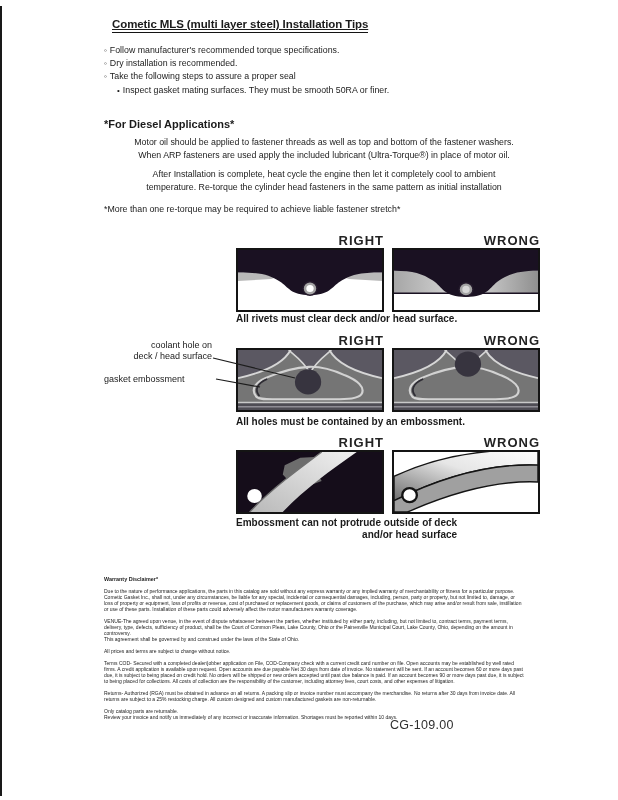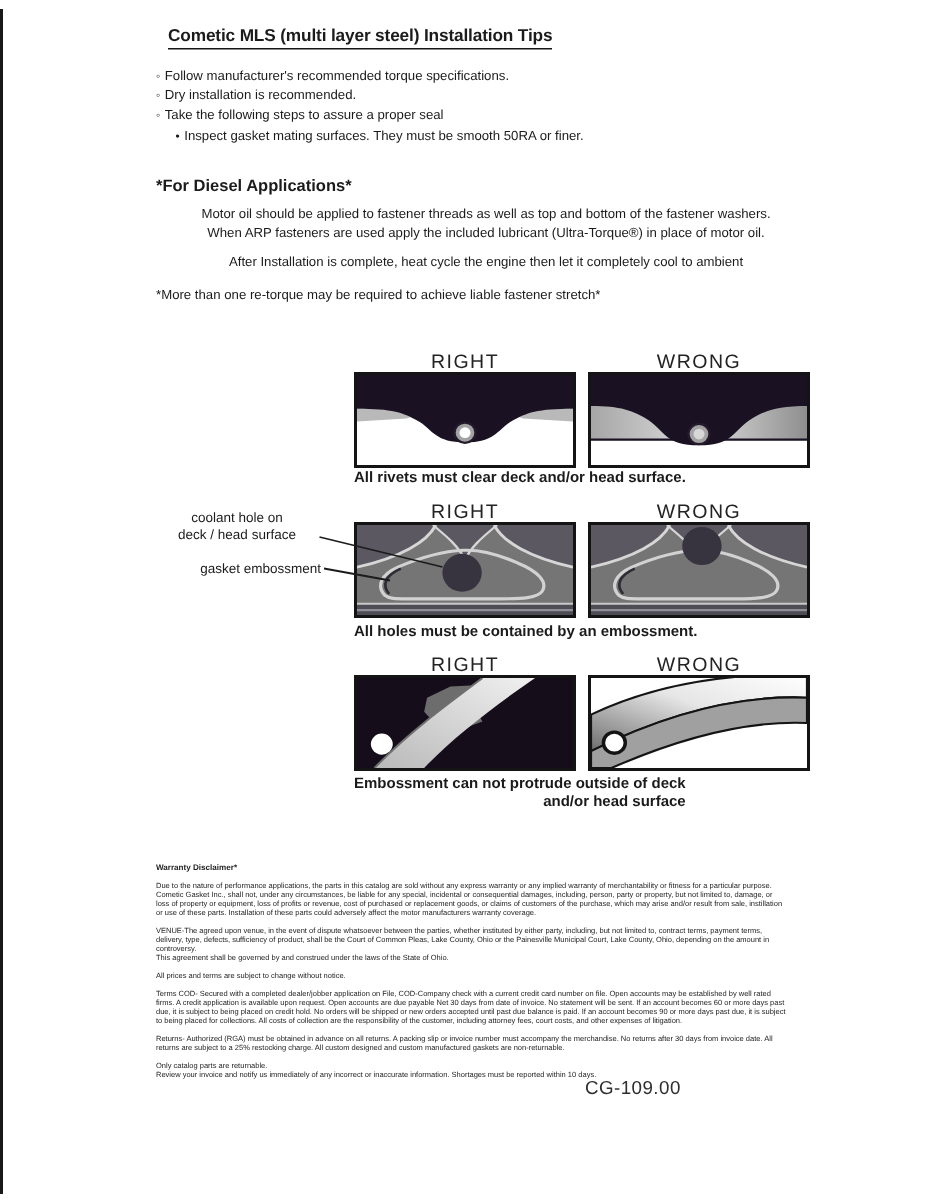--- a/index.html
+++ b/index.html
@@ -14,34 +14,35 @@
   }
   .abs { position:absolute; }
 
   .page-title{
     font-size:11.5px;
     font-weight:bold;
     letter-spacing:-0.1px;
     border-bottom:1.6px solid #141414;
     padding-bottom:2px;
     white-space:nowrap;
+    text-decoration:underline;
   }
 
   .b-line{ font-size:8.8px; line-height:13.2px; white-space:nowrap; }
   .b-line.sub{ padding-left:13px; }
   .mk{ display:inline-block; margin-right:3px; font-size:8px; }
 
   .sec-head{ font-size:11px; font-weight:bold; line-height:13px; margin-bottom:5px; white-space:nowrap; }
   .para{ margin-bottom:6px;text-align:center; }
   .line{ font-size:8.8px; line-height:13px; white-space:nowrap; }
   .note{ margin-top:9px; }
 
   .dg-label{
-    font-size:13px; font-weight:normal; letter-spacing:1px;
-    text-align:center; color:#232323; width:148px;
+    font-size:13px; font-weight:bold; letter-spacing:1px;
+    text-align:right; color:#232323; width:148px;
   }
   .panel{
     width:148px; height:64px;
     border:2px solid #141414;
     background:#fff;
   }
   .panel svg{ display:block; width:100%; height:100%; }
   .caption{ font-size:10px; font-weight:bold; line-height:12px; white-space:nowrap; }
 
   .side-label{ font-size:9px; line-height:11px; white-space:nowrap; }
@@ -76,20 +77,21 @@
 </div>
 
 <div class="abs" style="left:104px;top:118px;width:440px;">
   <div class="sec-head">*For Diesel Applications*</div>
   <div class="para">
     <div class="line">Motor oil should be applied to fastener threads as well as top and bottom of the fastener washers.</div>
     <div class="line">When ARP fasteners are used apply the included lubricant (Ultra-Torque®) in place of motor oil.</div>
   </div>
   <div class="para">
     <div class="line">After Installation is complete, heat cycle the engine then let it completely cool to ambient</div>
+    <div class="line">temperature. Re-torque the cylinder head fasteners in the same pattern as initial installation</div>
   </div>
   <div class="line note">*More than one re-torque may be required to achieve liable fastener stretch*</div>
 </div>
 
 <div class="abs dg-label" style="left:236px;top:233px;">RIGHT</div>
 <div class="abs dg-label" style="left:392px;top:233px;">WRONG</div>
 
 <div class="abs panel" style="left:236px;top:248px;">
   <svg viewBox="0 0 148 64" preserveAspectRatio="none">
     <rect width="148" height="64" fill="#ffffff"></rect>
@@ -115,25 +117,25 @@
     <path d="M0,0 H148 V22 C128,22 119,25 108,32.5 C98,39.5 97,50 74,50 C51,50 50,39.5 40,32.5 C29,25 20,22 0,22 Z" fill="#1a1122"></path>
     <circle cx="74" cy="42" r="7.2" fill="#a3a3a3" stroke="#241a2b" stroke-width="1.6"></circle>
     <circle cx="74" cy="42" r="3.8" fill="#d7d7d7"></circle>
   </svg>
 </div>
 <div class="abs caption" style="left:236px;top:313px;">All rivets must clear deck and/or head surface.</div>
 
 <div class="abs dg-label" style="left:236px;top:333px;">RIGHT</div>
 <div class="abs dg-label" style="left:392px;top:333px;">WRONG</div>
 
-<div class="abs side-label" style="left:104px;top:340px;width:108px;text-align:center;">
+<div class="abs side-label" style="left:104px;top:340px;width:108px;text-align:right;">
   <div>coolant hole on</div>
   <div>deck / head surface</div>
 </div>
-<div class="abs side-label" style="left:104px;top:374px;width:110px;text-align:right;">gasket embossment</div>
+<div class="abs side-label" style="left:104px;top:374px;width:110px;text-align:left;">gasket embossment</div>
 
 <div class="abs panel" style="left:236px;top:348px;">
   <svg viewBox="0 0 148 64" preserveAspectRatio="none">
     <rect width="148" height="64" fill="#757575"></rect>
     <path d="M0,0 L54,0 C48,12 30,23 0,30 Z" fill="#5b5862"></path>
     <path d="M148,0 L94,0 C100,12 118,23 148,30 Z" fill="#5b5862"></path>
     <path d="M52,0 C60,7 70,15 74,25 C78,15 88,7 96,0 Z" fill="#5b5862"></path>
     <path d="M54,0 C48,12 30,23 0,30" stroke="#d6d6d6" stroke-width="2" fill="none"></path>
     <path d="M94,0 C100,12 118,23 148,30" stroke="#d6d6d6" stroke-width="2" fill="none"></path>
     <path d="M52,0 C60,7 70,15 74,25 C78,15 88,7 96,0" stroke="#d6d6d6" stroke-width="1.6" fill="none"></path>

